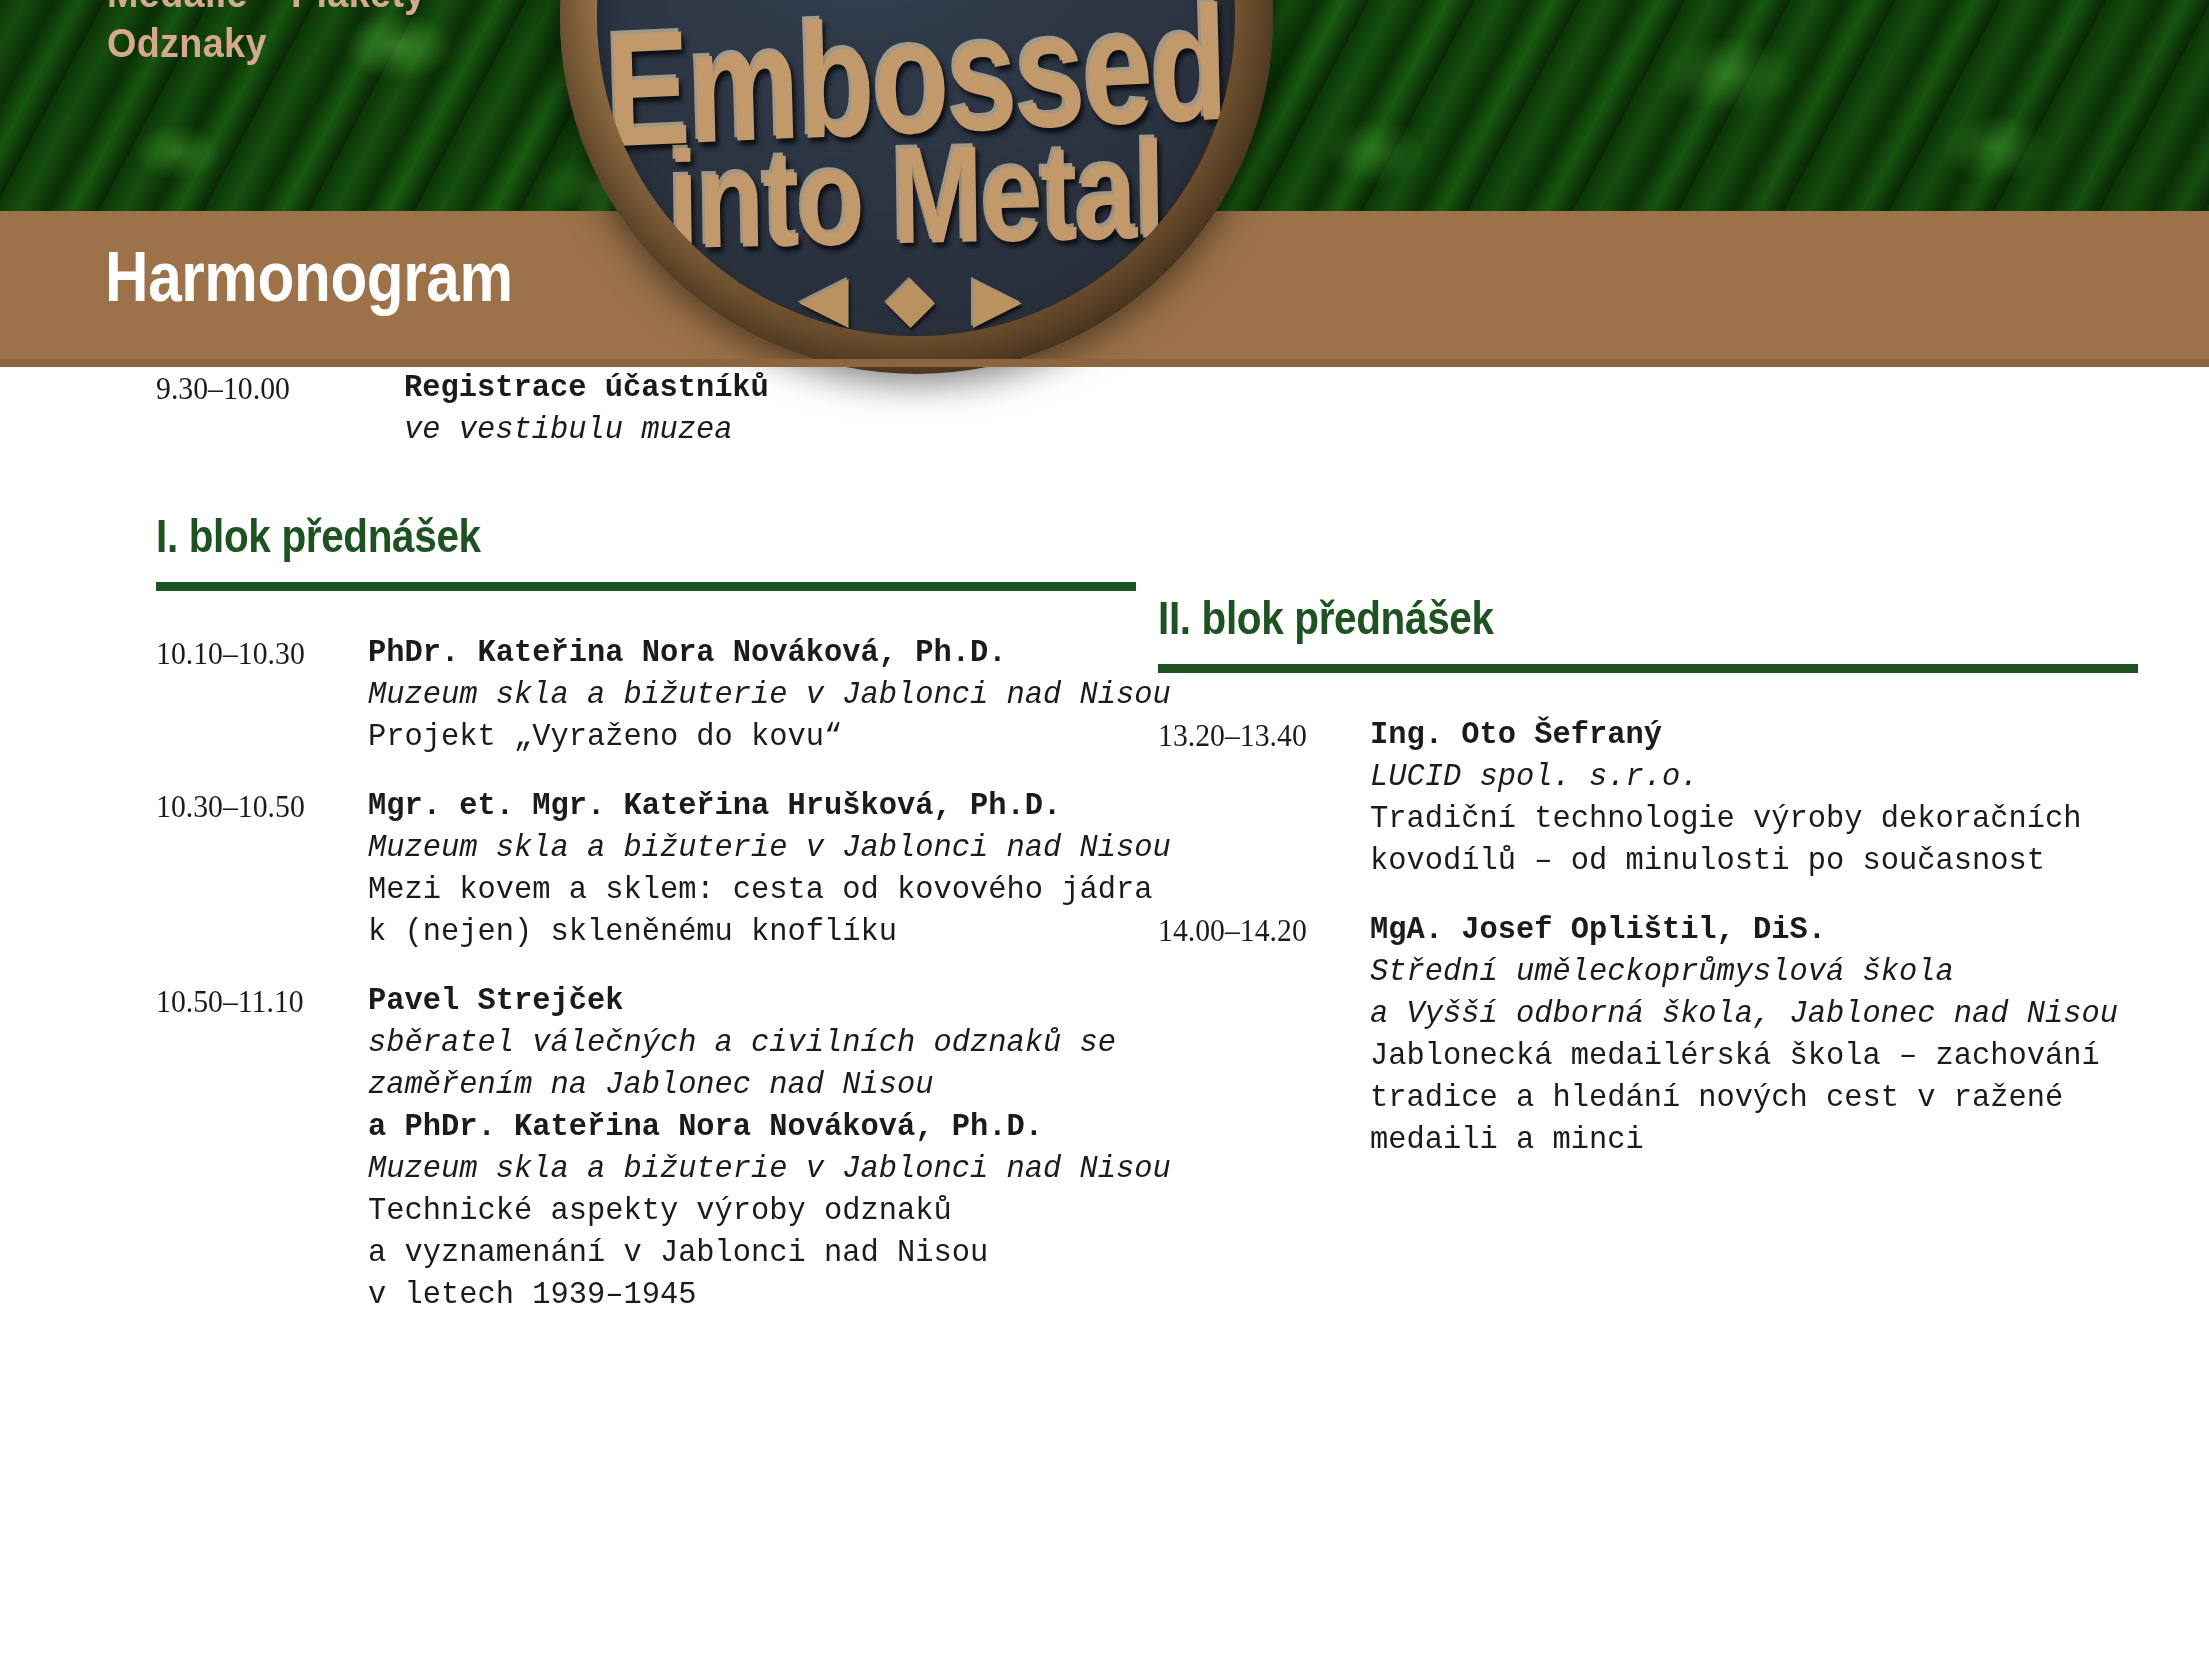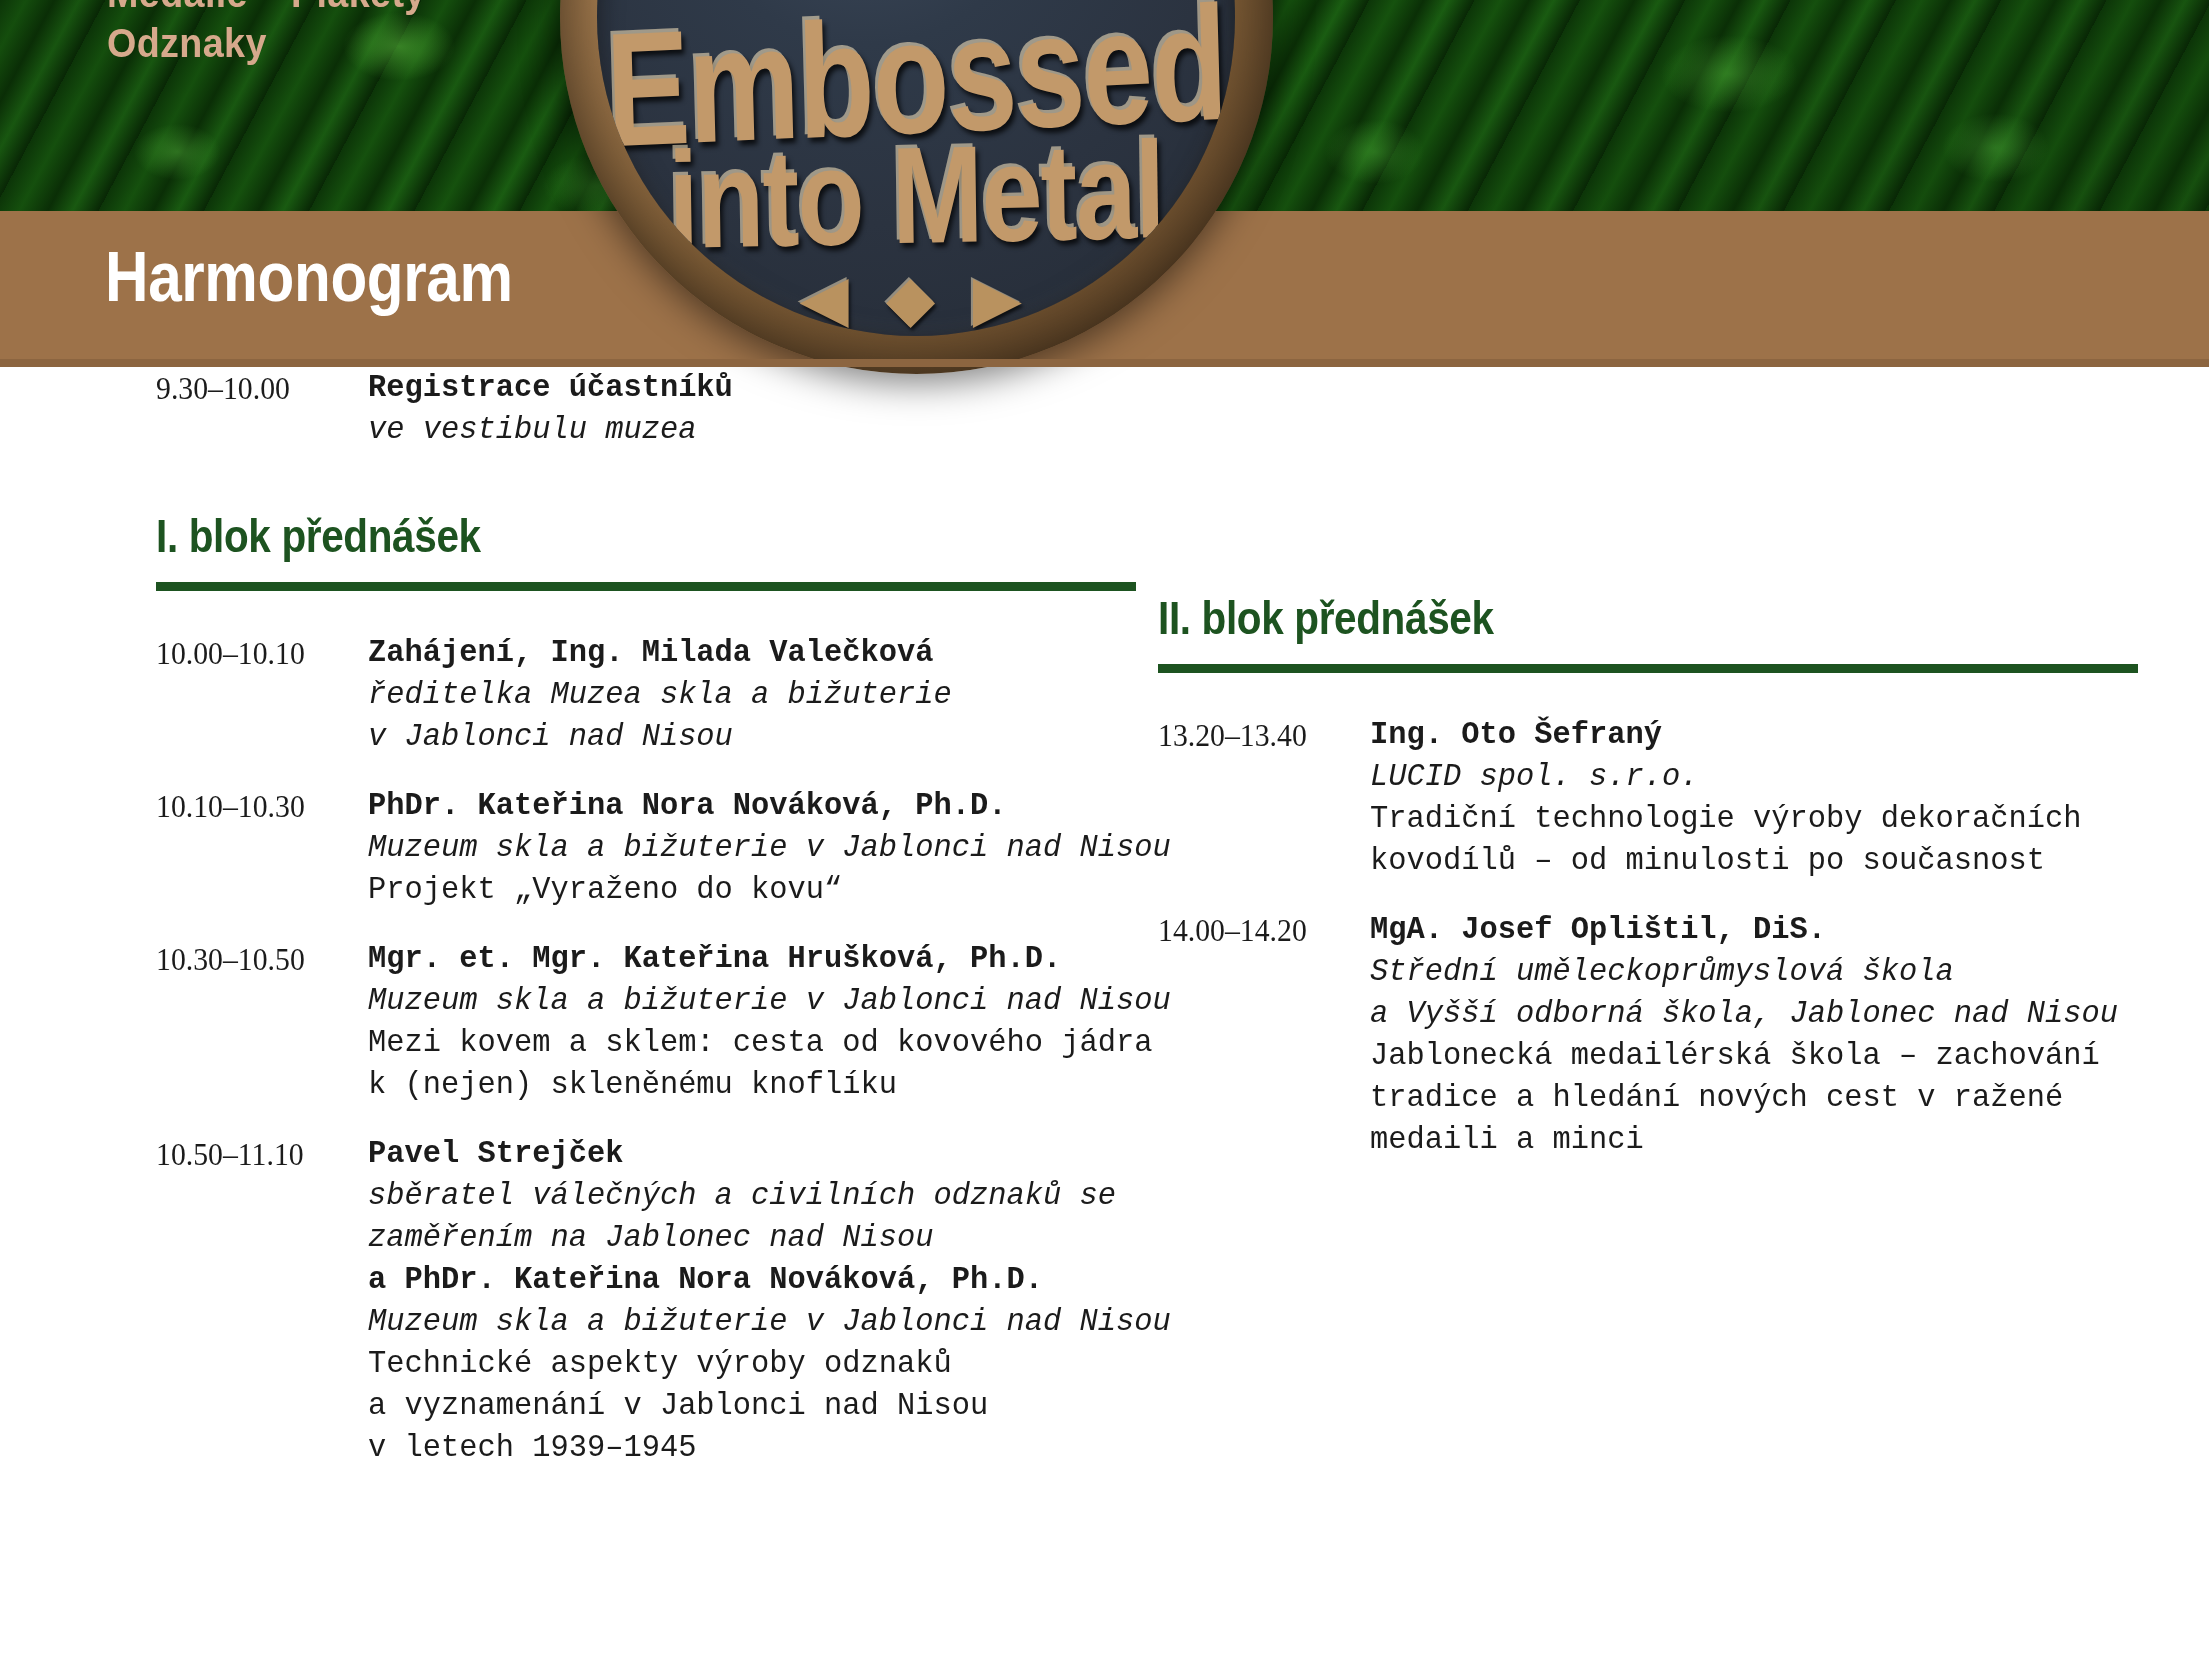--- a/index.html
+++ b/index.html
@@ -207,21 +207,21 @@
     display: block;
     transform: scaleX(.95);
     transform-origin: left top;
     white-space: nowrap;
   }
   .ln.b  { font-weight: bold; }
   .ln.i  { font-style: italic; }
   .ln.r  { font-weight: normal; font-style: normal; }
 
   
-  #reg-row { margin-bottom: 59px; }
+  #reg-row { margin-bottom: 59px; gap: 36px; }
 </style>
 </head>
 <body>
 
 <div id="hero">
   <div id="hero-title-wrap">
     <div class="hero-line">Medaile – Plakety</div>
     <div class="hero-line">Odznaky</div>
   </div>
 </div>
@@ -246,28 +246,20 @@
       <div class="time">9.30–10.00</div>
       <div class="entry">
         <span class="ln b">Registrace účastníků</span>
         <span class="ln i">ve vestibulu muzea</span>
       </div>
     </div>
 
     <div class="block-head">I. blok přednášek</div>
     <div class="rule"></div>
 
-    <div class="row">
-      <div class="time">10.00–10.10</div>
-      <div class="entry">
-        <span class="ln b">Zahájení, Ing. Milada Valečková</span>
-        <span class="ln i">ředitelka Muzea skla a bižuterie</span>
-        <span class="ln i">v Jablonci nad Nisou</span>
-      </div>
-    </div>
 
     <div class="row">
       <div class="time">10.10–10.30</div>
       <div class="entry">
         <span class="ln b">PhDr. Kateřina Nora Nováková, Ph.D.</span>
         <span class="ln i">Muzeum skla a bižuterie v Jablonci nad Nisou</span>
         <span class="ln r">Projekt „Vyraženo do kovu“</span>
       </div>
     </div>
 

